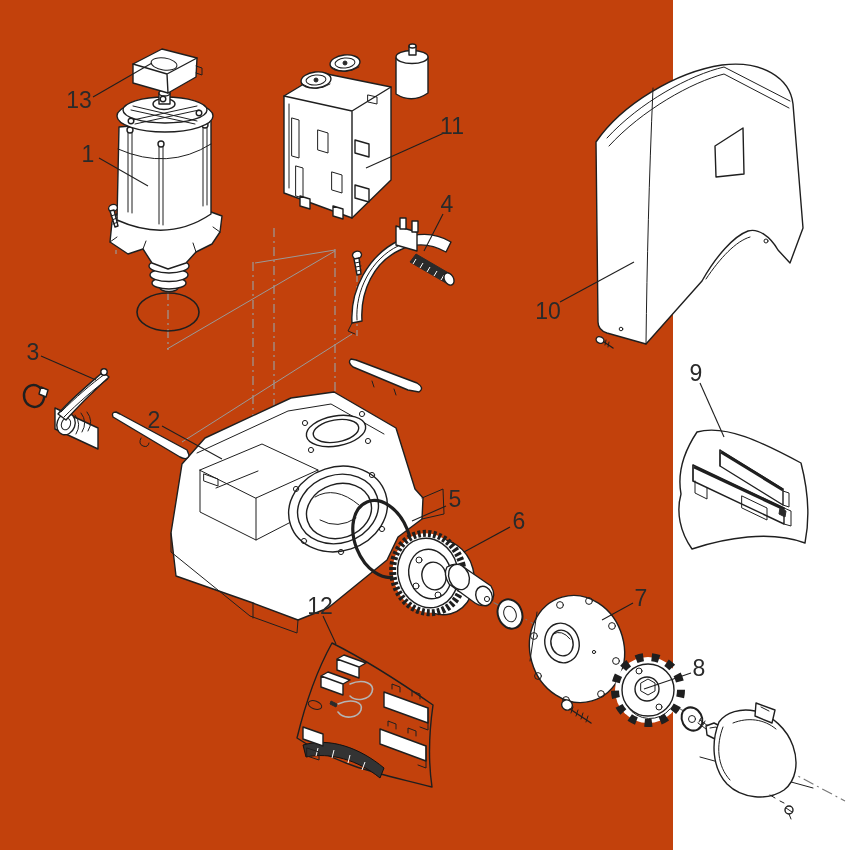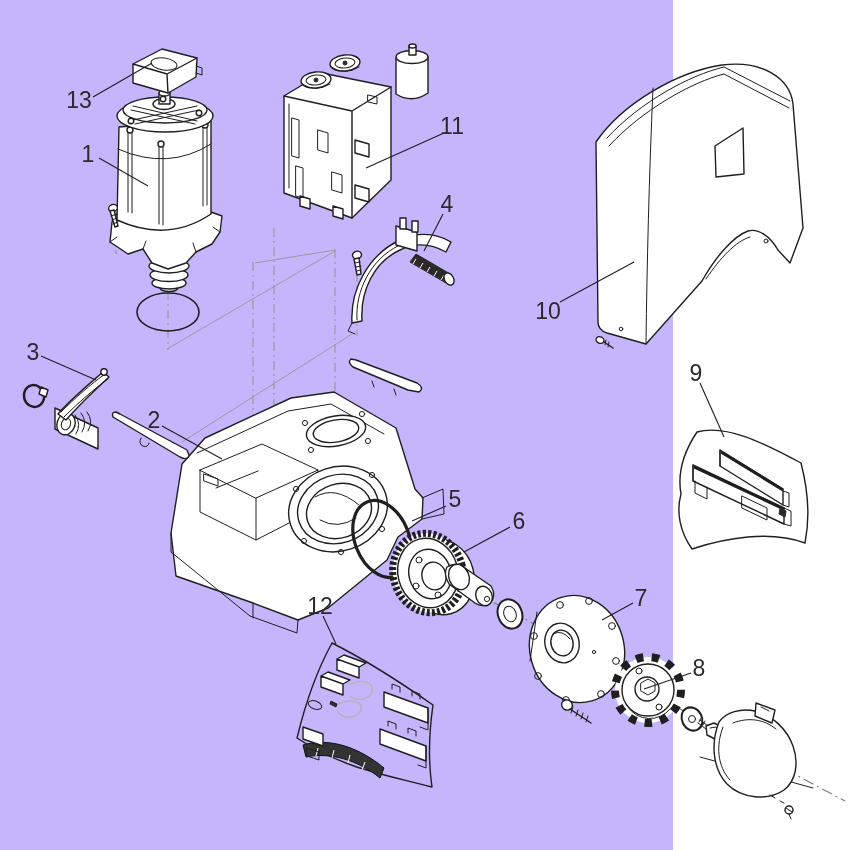--- a/index.html
+++ b/index.html
@@ -2,21 +2,21 @@
 <html style="--line: #1f1f1f; --cons: #9a9a9a; --label: #2a2a2a;"><head>
 <meta charset="utf-8">
 <style>
   :root{
     --line:#1f1f1f;
     --cons:#9a9a9a;
     --label:#2a2a2a;
   }
   html,body{margin:0;padding:0;background:#fff;}
   .canvas{
-    position:relative;width:673px;height:850px;background:#c4b5fd;
+    position:relative;width:673px;height:850px;background:#c2410c;
     font-family:"Liberation Sans", sans-serif;
   }
   svg{display:block}
   .ln{fill:none;stroke:var(--line);stroke-width:1.4;stroke-linecap:round;stroke-linejoin:round;}
   .thin{stroke-width:1;}
   .fw{fill:#ffffff;stroke:var(--line);stroke-width:1.4;stroke-linecap:round;stroke-linejoin:round;}
   .fd{fill:#2a2a2a;stroke:#2a2a2a;stroke-width:1;}
   .cons{fill:none;stroke:var(--cons);stroke-width:1.2;stroke-dasharray:9 4 2 4;}
   .consl{fill:none;stroke:var(--cons);stroke-width:1;}
   .axis{fill:none;stroke:#777;stroke-width:1.1;stroke-dasharray:11 4 2 4;}

